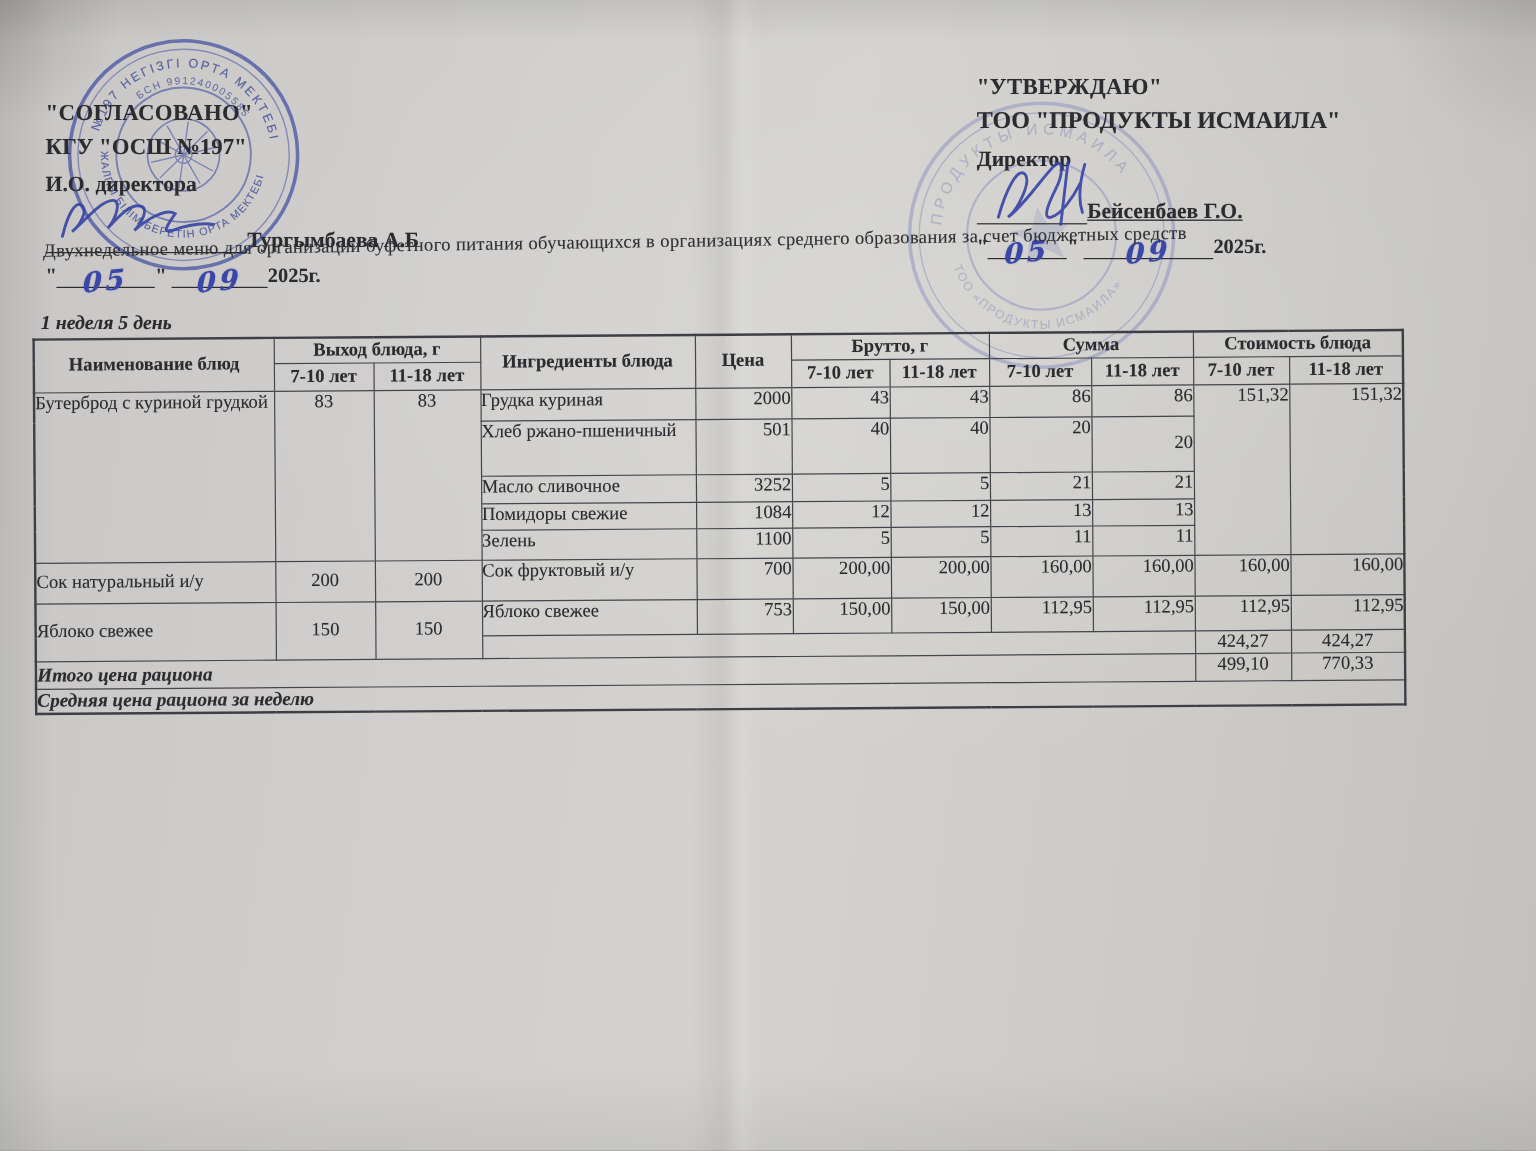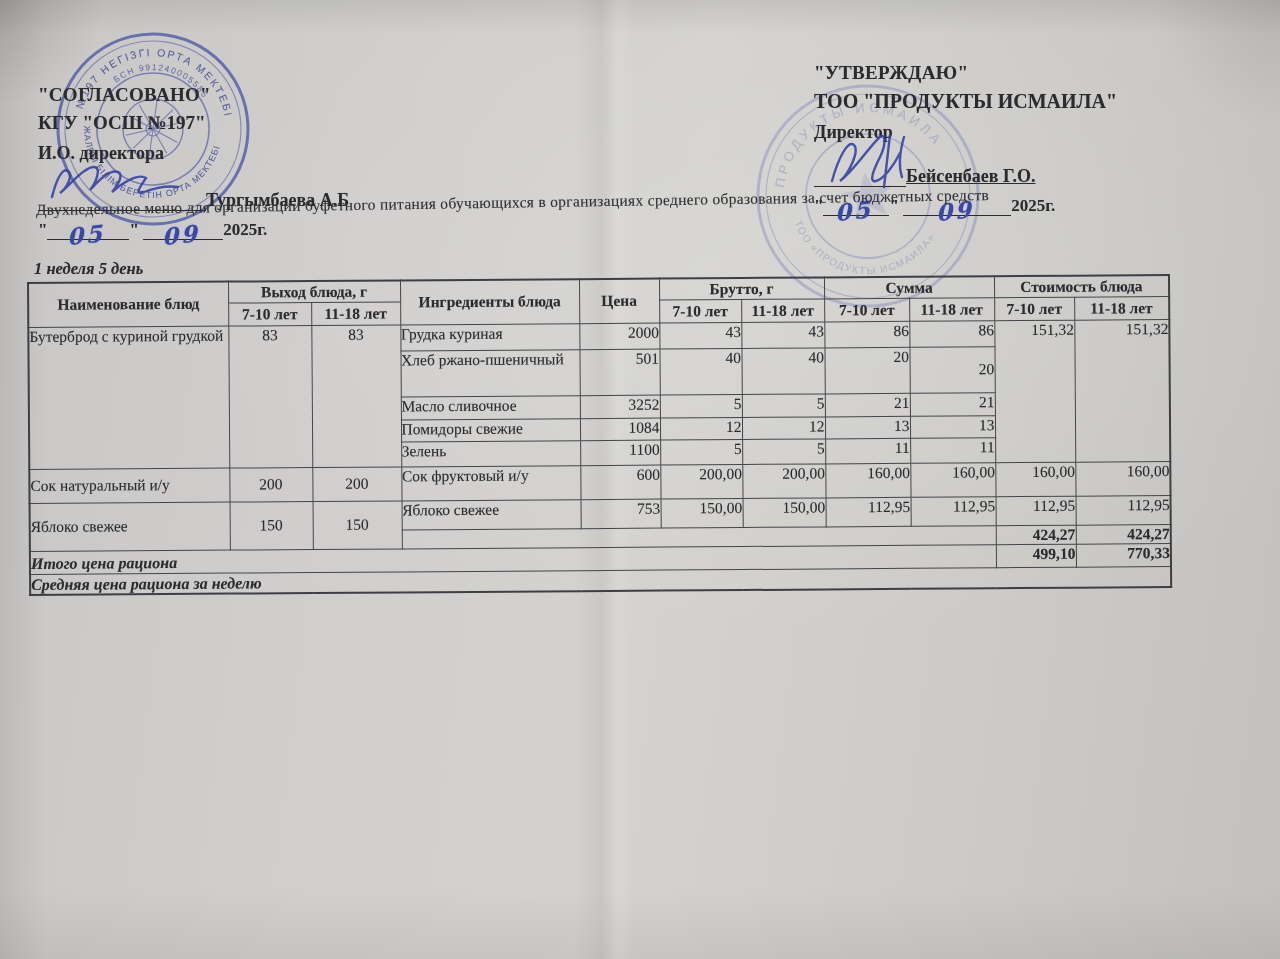--- a/index.html
+++ b/index.html
@@ -45,21 +45,21 @@
   table.menu th,table.menu td{border:1.6px solid #45454c;padding:0;overflow:hidden;}
   table.menu{border:2.2px solid #3e3e45;}
   th{font-weight:bold;text-align:center;vertical-align:middle;padding:1px 2px;font-size:15.5px;line-height:1.15;}
   td{vertical-align:top;line-height:1.2;}
   .num{text-align:right;padding:1px 5px 0 2px;}
   .c{text-align:center;padding-top:1px;}
   .iname{text-align:left;padding:1px 2px 0 4px;}
   .dname{text-align:left;padding:2px 2px 0 4px;}
   .vt{vertical-align:top;}
   .vm{vertical-align:middle;}
-  .b{font-weight:bold;}
+  .b{font-weight:normal;text-align:center;}
   .tlabel{font-weight:bold;font-style:italic;text-align:left;padding:1px 2px 0 6px;vertical-align:middle;font-size:16px;}
 
   
   .stampL{position:absolute;left:50px;top:26px;transform:rotate(8deg);opacity:.82;}
   .stampR{position:absolute;left:750px;top:78px;transform:rotate(-9deg);opacity:.30;}
 </style>
 </head>
 <body>
 
 <div class="photo">
@@ -220,21 +220,21 @@
         <td class="num">5</td>
         <td class="num">11</td>
         <td class="num">11</td>
       </tr>
 
       <tr style="height:34px">
         <td class="dname vm">Сок натуральный и/у</td>
         <td class="c vm">200</td>
         <td class="c vm">200</td>
         <td class="iname">Сок фруктовый и/у</td>
-        <td class="num">600</td>
+        <td class="num">700</td>
         <td class="num">200,00</td>
         <td class="num">200,00</td>
         <td class="num">160,00</td>
         <td class="num">160,00</td>
         <td class="num">160,00</td>
         <td class="num">160,00</td>
       </tr>
 
       <tr style="height:29px">
         <td class="dname vm" rowspan="2">Яблоко свежее</td>

